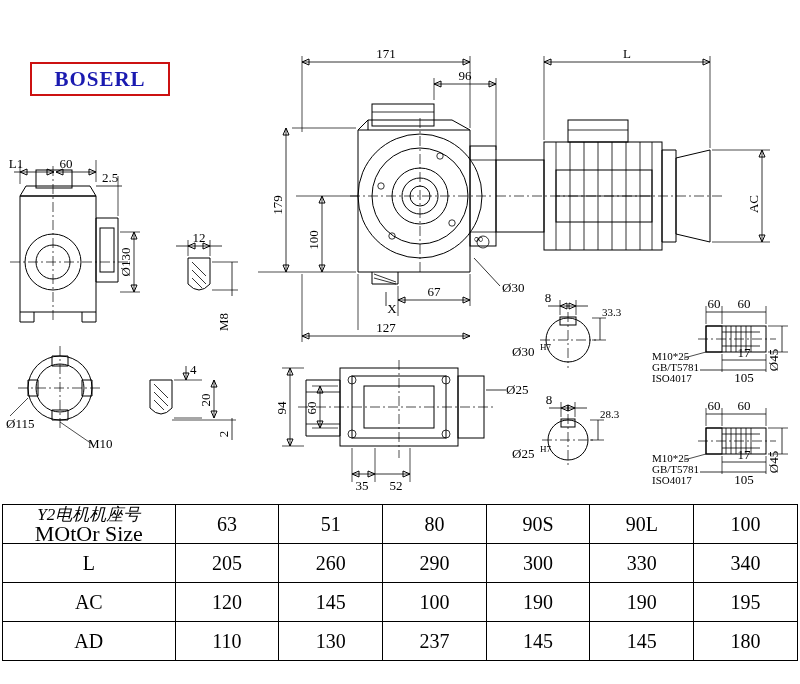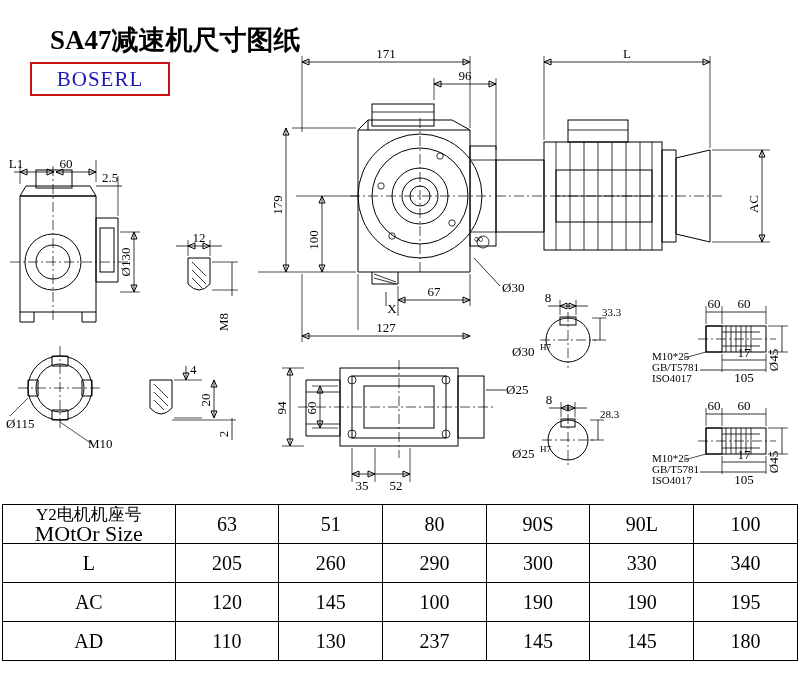--- a/index.html
+++ b/index.html
@@ -19,21 +19,21 @@
     font-size:27px;font-weight:bold;letter-spacing:0px;
     white-space:nowrap;
   }
   #logo{
     left:30px;top:62px;
     width:136px;height:30px;
     border:2px solid #cc1111;
     display:flex;align-items:center;justify-content:center;
   }
   #logo span{
-    color:#1a1ab0;font-weight:normal;font-size:21px;
+    color:#1a1ab0;font-weight:bold;font-size:21px;
     font-family:"Liberation Serif", serif;
     letter-spacing:1px;
   }
   svg{position:absolute;left:0;top:0;}
   .ln{stroke:#000;stroke-width:1;fill:none;}
   .thin{stroke:#000;stroke-width:0.8;fill:none;}
   .ext{stroke:#000;stroke-width:0.7;fill:none;}
   .cl{stroke:#000;stroke-width:0.7;fill:none;stroke-dasharray:10 3 2 3;}
   .dim{font-family:"Liberation Serif", serif;font-size:13px;fill:#000;}
   .dimS{font-family:"Liberation Serif", serif;font-size:11px;fill:#000;}
@@ -51,29 +51,28 @@
     height:38px;
     padding:0;
   }
   #spec-table td.rowhdr{
     width:172px;font-size:20px;
   }
   #spec-table td.rowhdr.two{
     font-size:16px;line-height:19px;
   }
   #spec-table td.cell{width:103px;margin-left:23px;}
-  .hdr-cn{display:block;font-size:17px;}
+  .hdr-cn{display:block;font-size:17px;font-style:italic;}
   .hdr-en{display:block;font-size:22px;}
 </style>
 </head>
 <body>
 
 <div class="stage">
 
-  <div class="abs" id="title">SA47减速机尺寸图纸</div>
   <div class="abs" id="logo">
     <span>BOSERL</span>
   </div>
 
   <svg width="800" height="504" viewBox="0 0 800 504">
 
     <g>
       <path class="ln" d="M358,130 L358,272 L470,272 L470,130 Z" fill="#eeeeee"></path>
       <path class="ln" d="M368,120 L368,130"></path>
       <path class="ln" d="M358,130 L368,120 L452,120 L470,130" fill="#eeeeee"></path>

